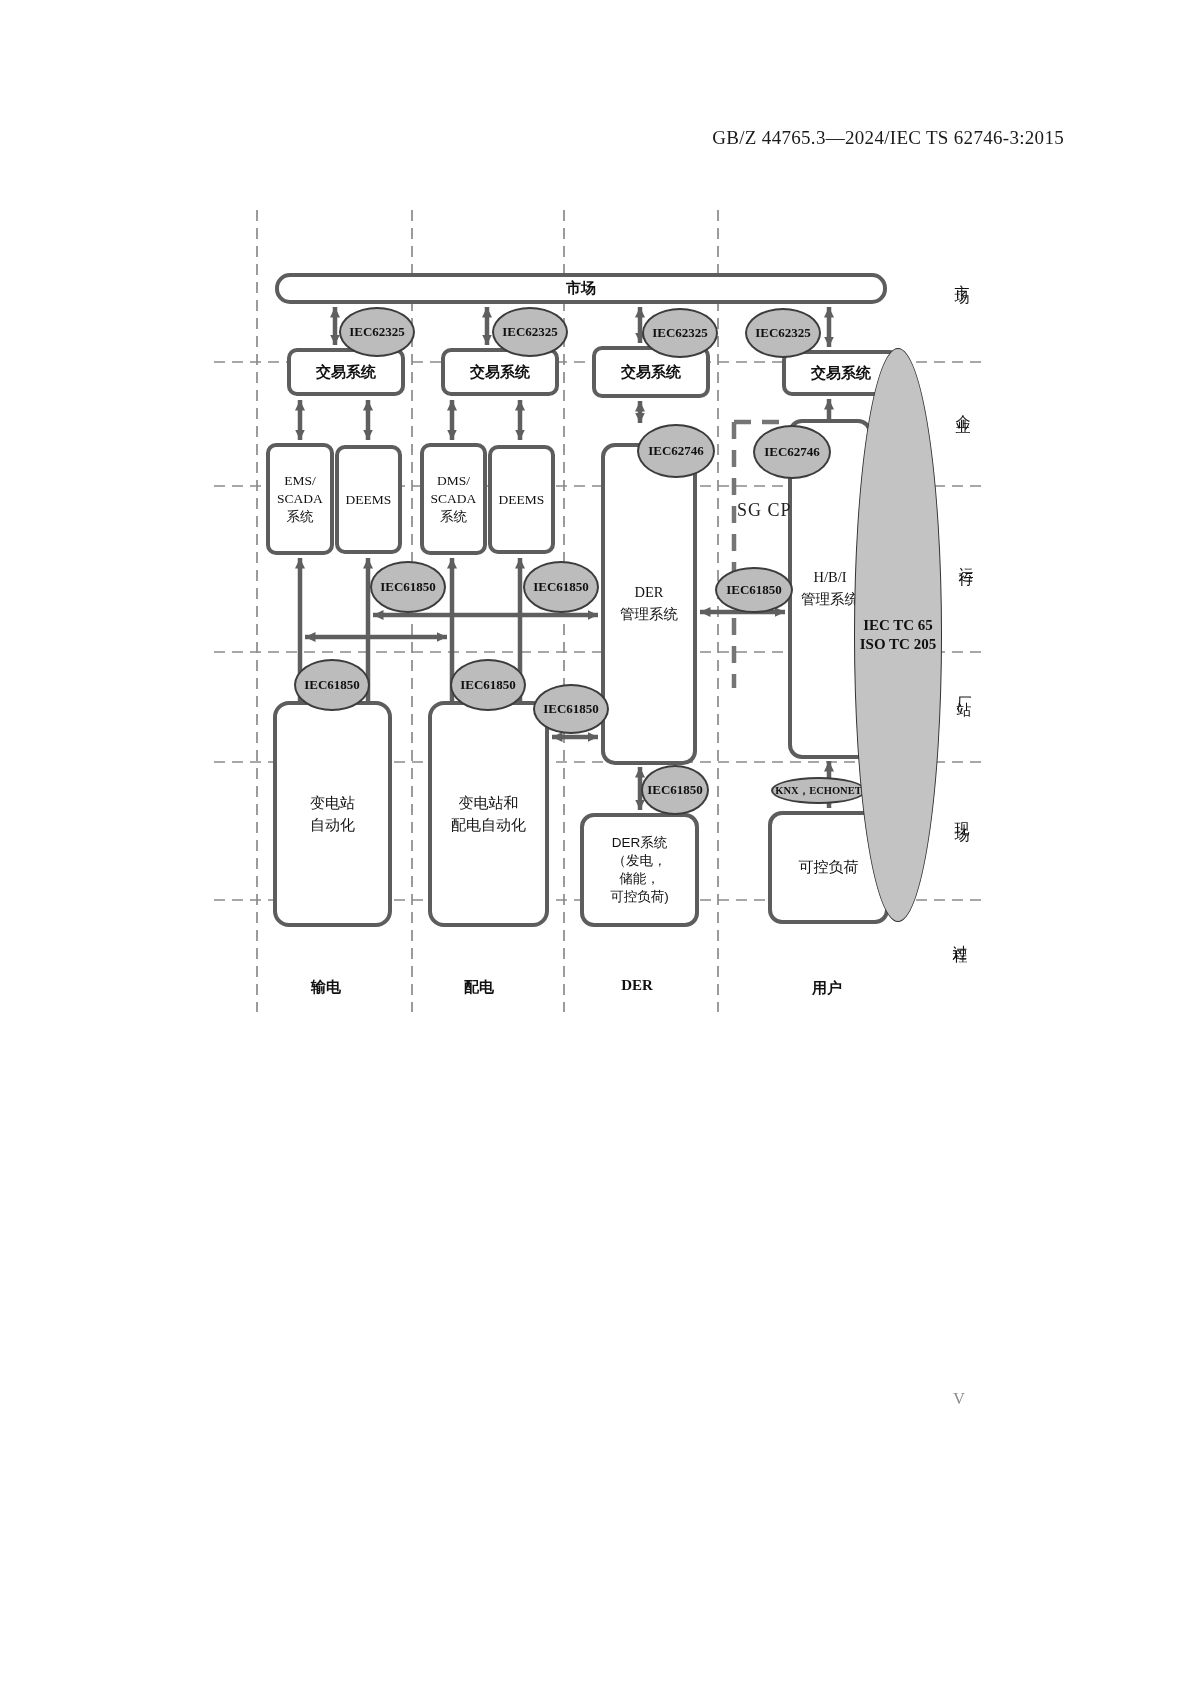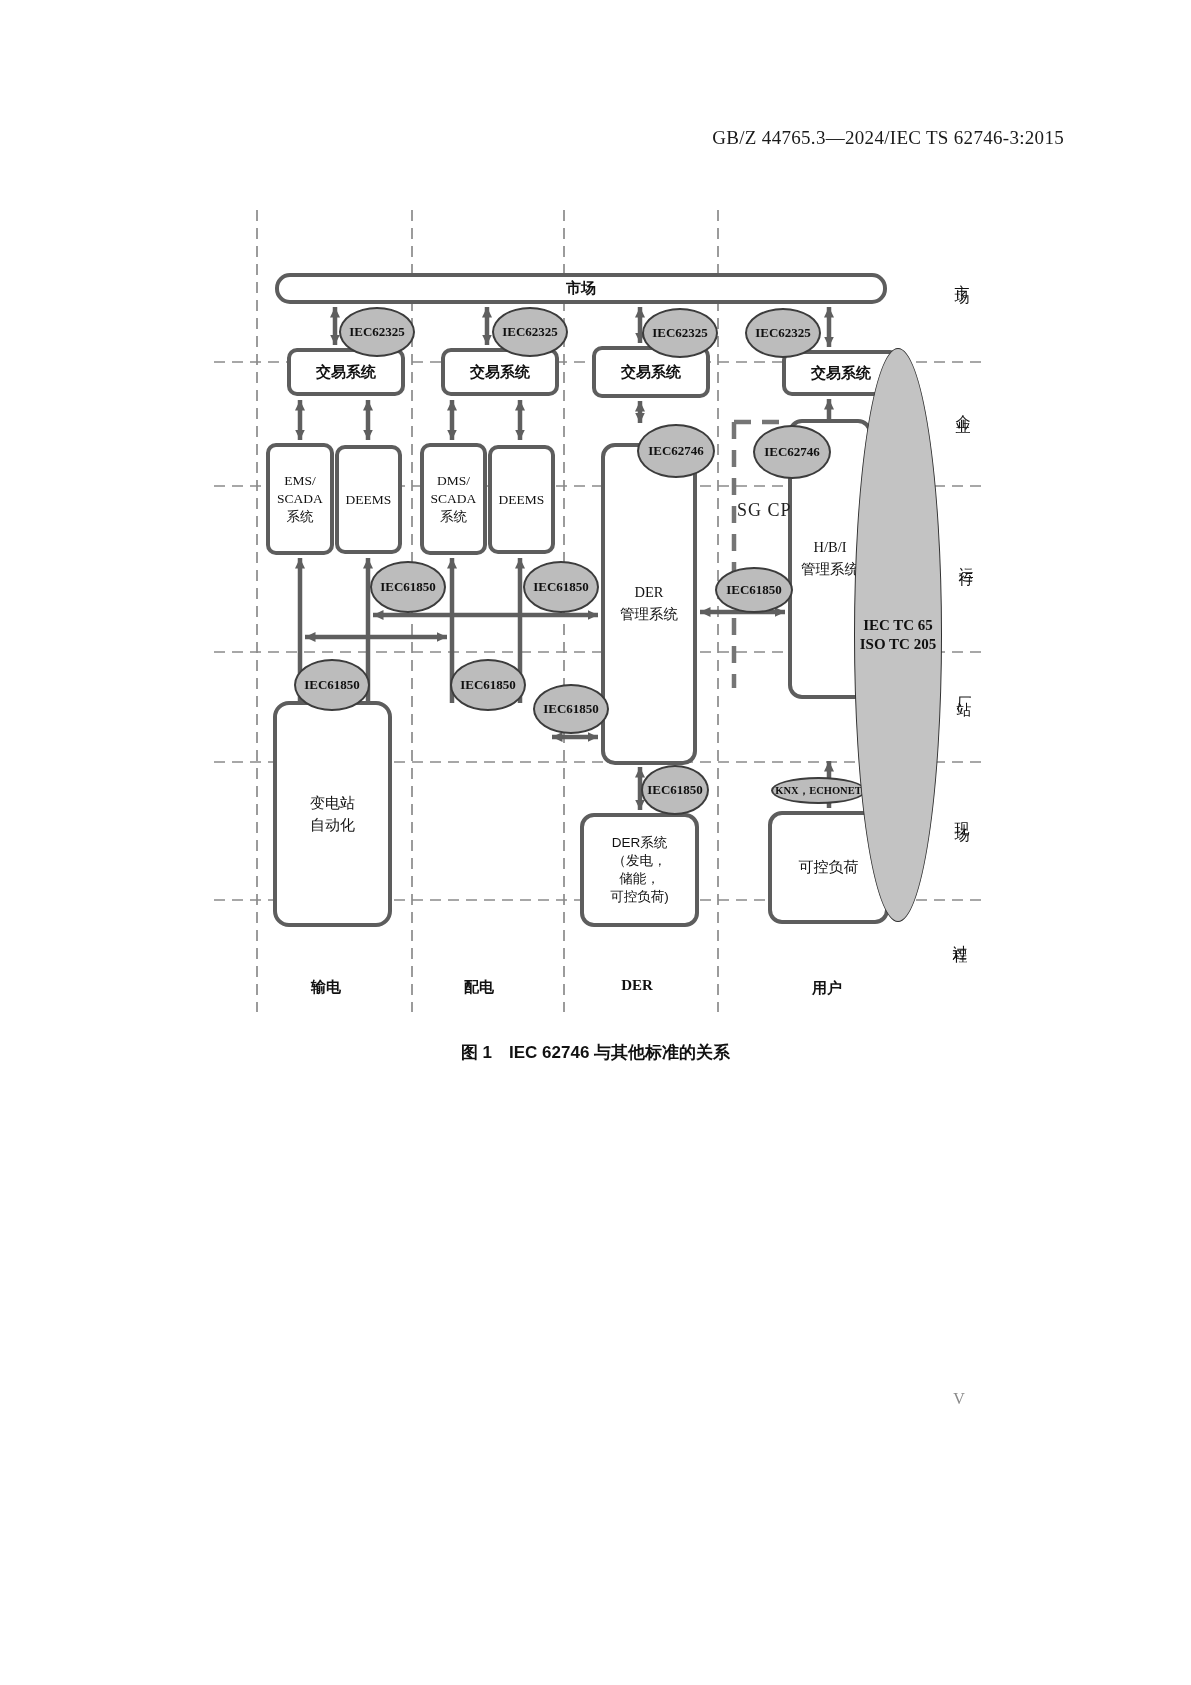--- a/index.html
+++ b/index.html
@@ -152,28 +152,32 @@
   </div>
   <div class="box smalltext" style="left:488px;top:445px;width:67px;height:109px;border-radius:10px">
     <span class="lat">DEEMS</span>
   </div>
 
   <div class="box" style="left:601px;top:443px;width:96px;height:322px;border-radius:14px;font-size:14.5px">
     <span class="lat">DER</span>
     <span>管理系统</span>
   </div>
 
-  <div class="box" style="left:788px;top:419px;width:84px;height:280px;border-radius:14px;font-size:14.5px">
+  <div class="box" style="left:788px;top:419px;width:84px;height:340px;border-radius:14px;font-size:14.5px">
     <span class="lat">H/B/I</span>
     <span>管理系统</span>
   </div>
 
   <div class="box" style="left:273px;top:701px;width:119px;height:226px;border-radius:16px">
     <span>变电站</span>
     <span>自动化</span>
+  </div>
+  <div class="box" style="left:428px;top:701px;width:121px;height:226px;border-radius:16px">
+    <span>变电站和</span>
+    <span>配电自动化</span>
   </div>
   <div class="box smalltext" style="left:580px;top:813px;width:119px;height:114px;border-radius:14px">
     <span>DER系统</span>
     <span>（发电，</span>
     <span>储能，</span>
     <span>可控负荷)</span>
   </div>
   <div class="box" style="left:768px;top:811px;width:121px;height:113px;border-radius:14px">
     <span>可控负荷</span>
   </div>
@@ -249,17 +253,16 @@
   <div class="vlabel" style="left:956px;top:555px">运行</div>
   <div class="vlabel" style="left:954px;top:685px">厂站</div>
   <div class="vlabel" style="left:952px;top:810px">现场</div>
   <div class="vlabel" style="left:950px;top:933px">过程</div>
 
   <div class="clabel" style="left:291px;top:978px">输电</div>
   <div class="clabel" style="left:444px;top:978px">配电</div>
   <div class="clabel lat" style="left:602px;top:977px">DER</div>
   <div class="clabel" style="left:792px;top:979px">用户</div>
 
-  <div id="figure-caption">图 1　IEC 62746 与其他标准的关系</div>
 
   <div id="page-number">V</div>
 
 </div>
 
 </body></html>

